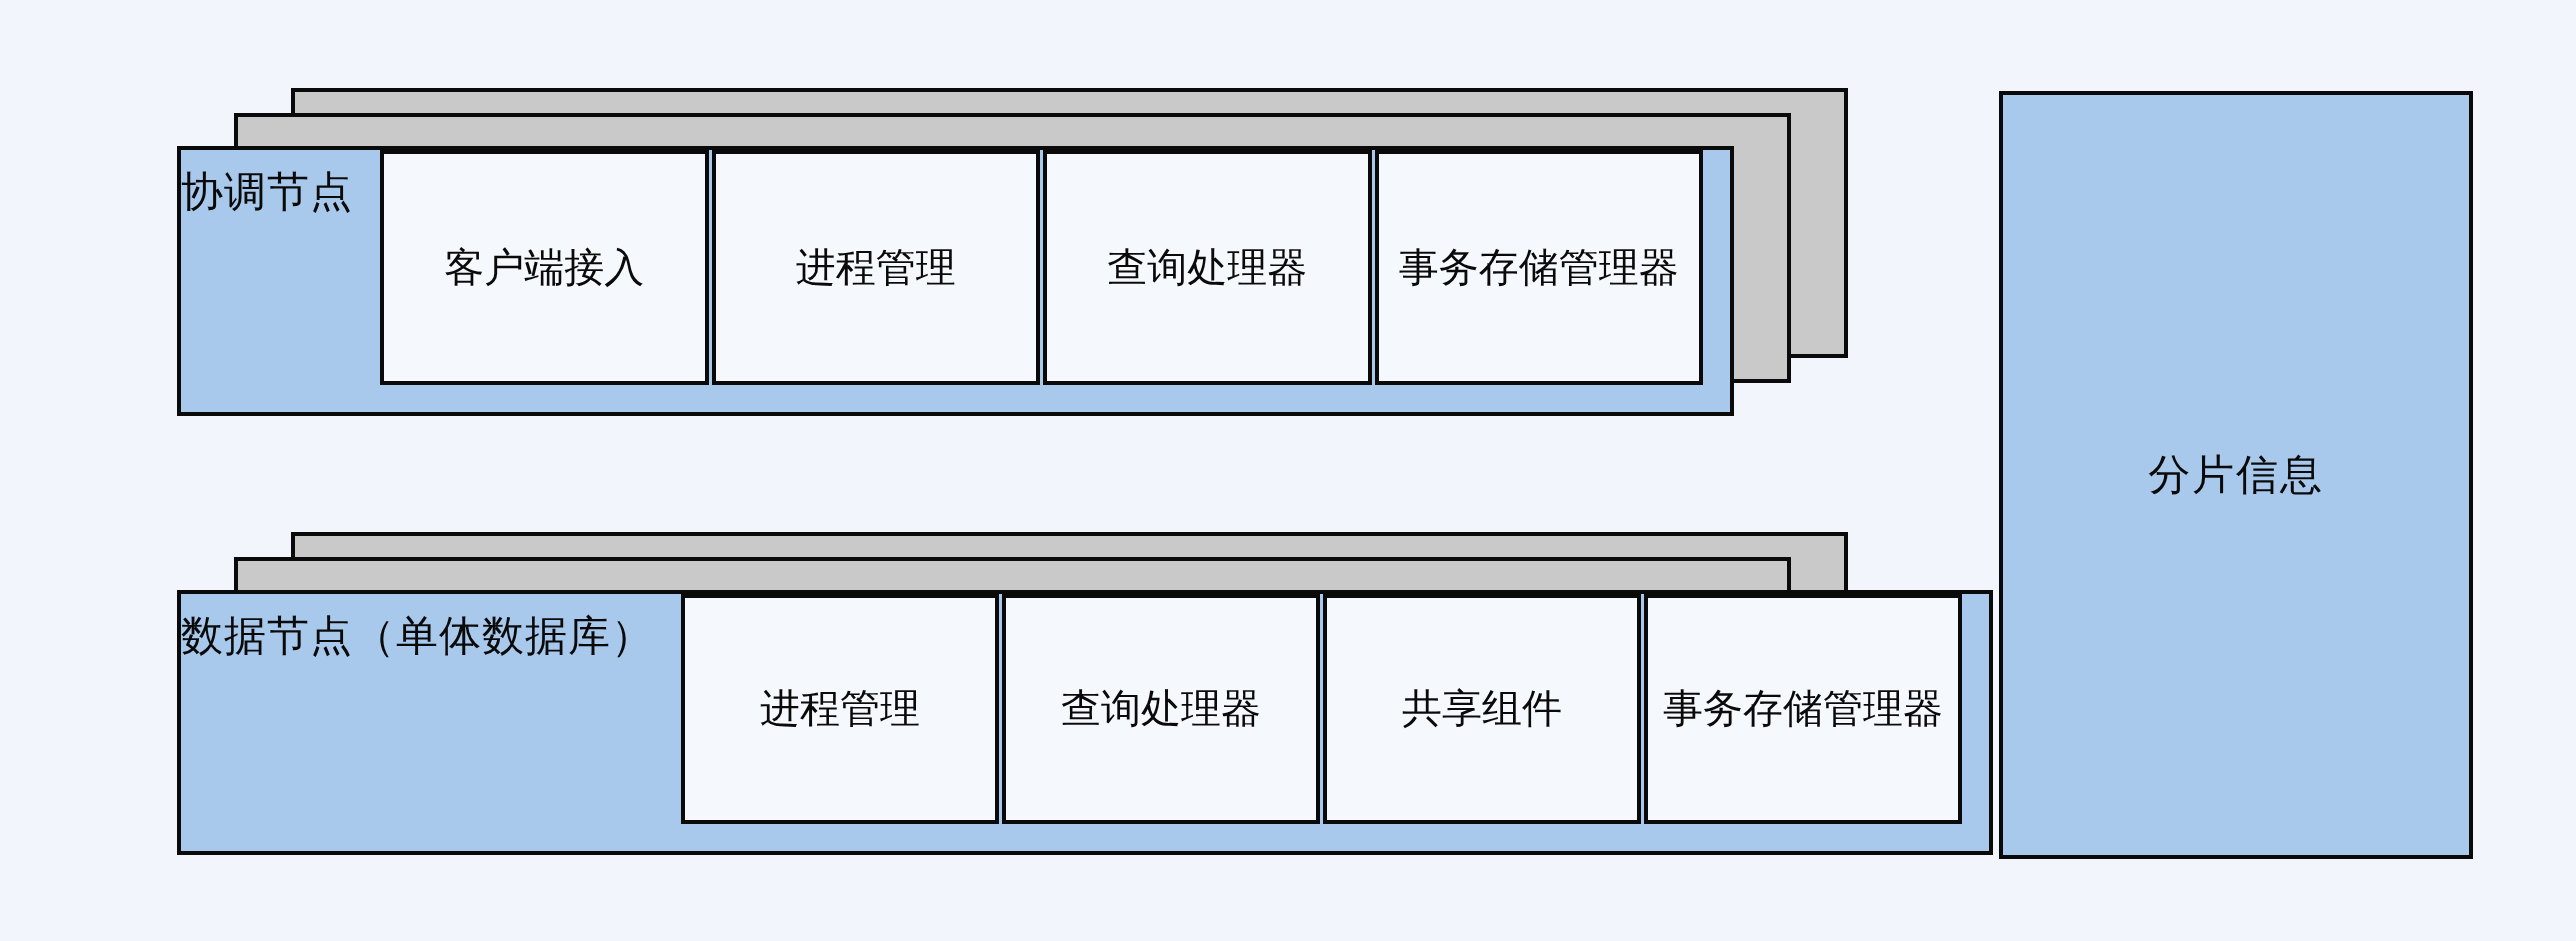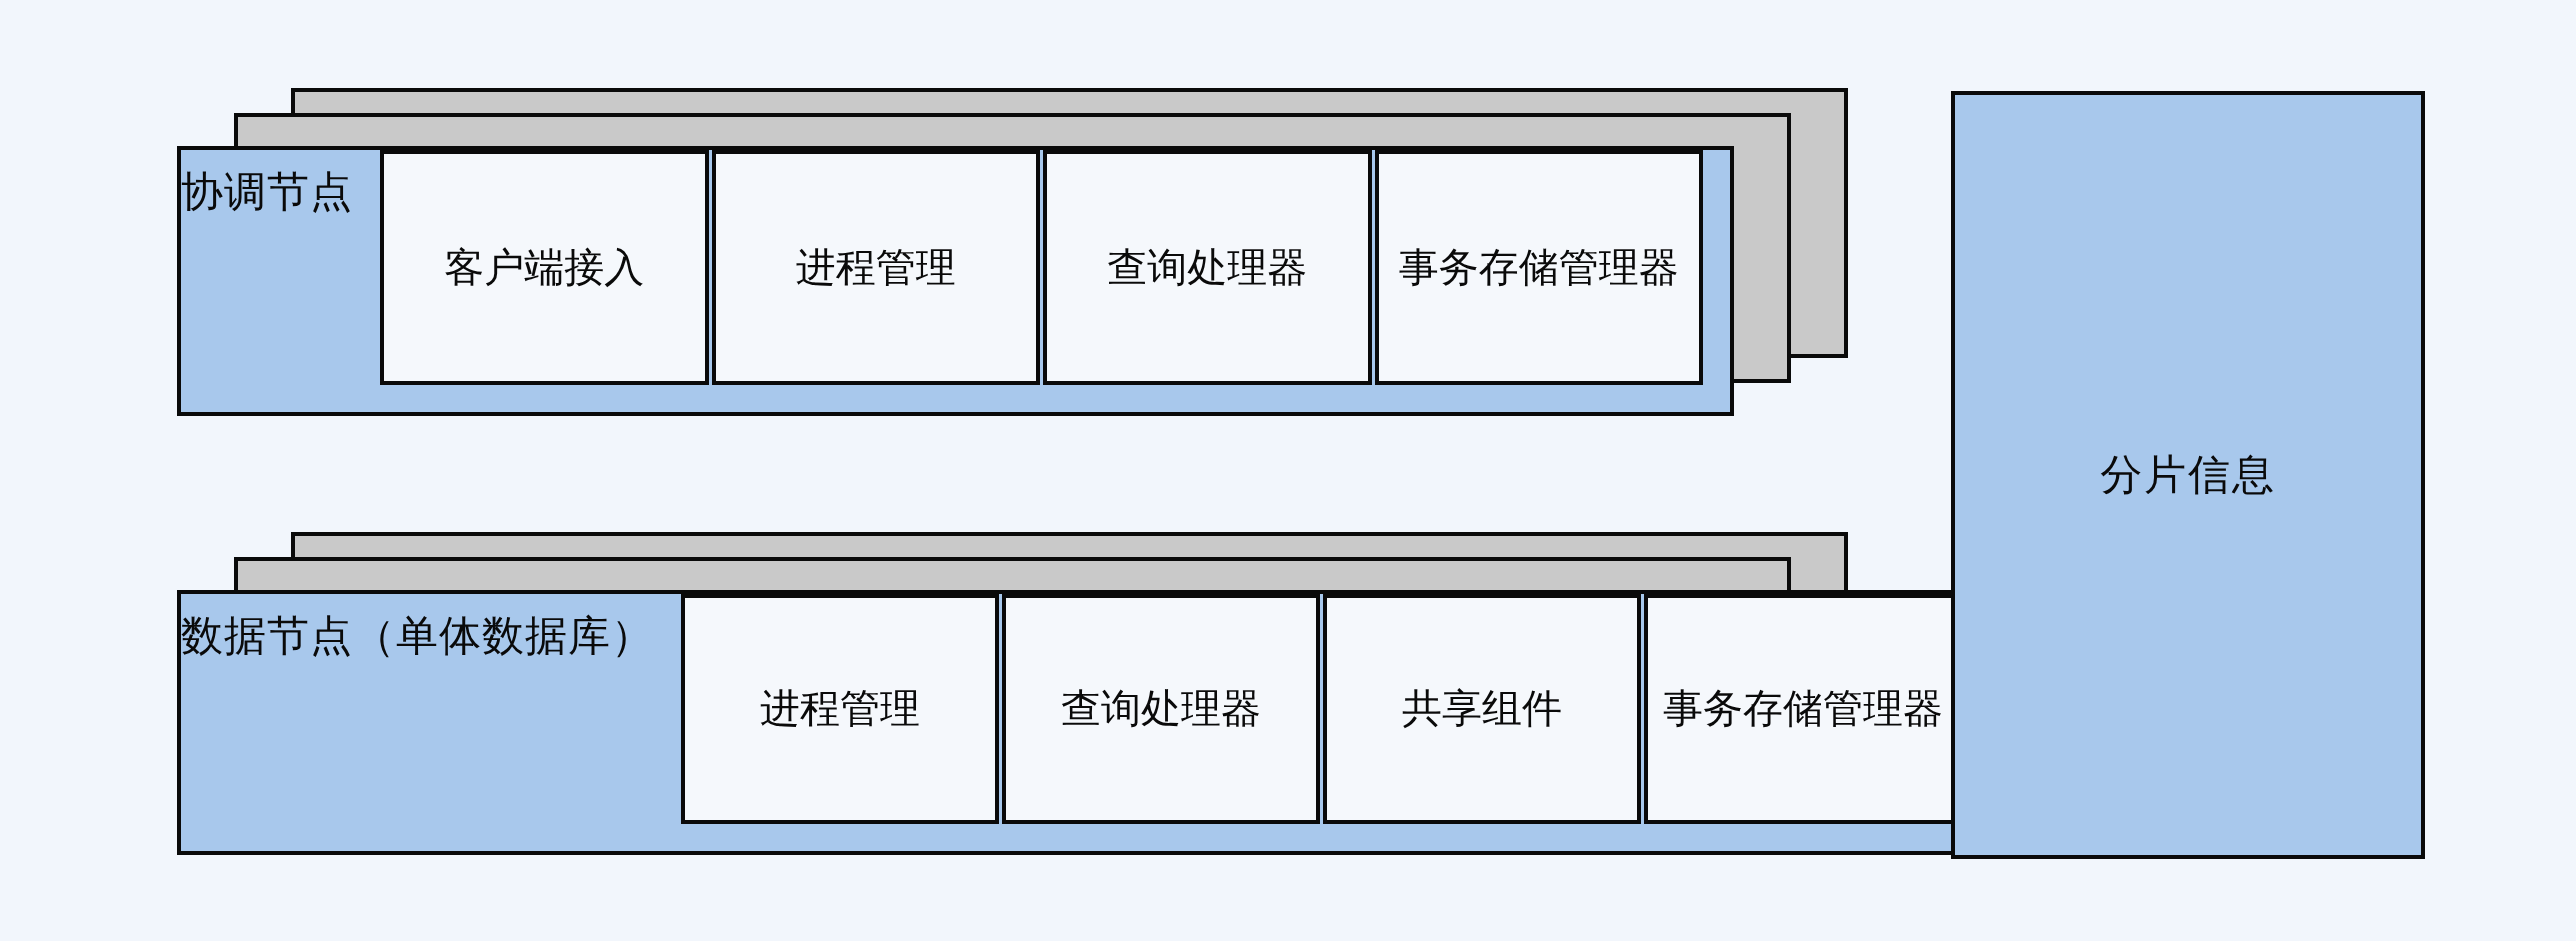--- a/index.html
+++ b/index.html
@@ -79,20 +79,21 @@
 
   
   .side-panel {
     position: absolute;
     background: #A8C8EC;
     border: 4.8px solid #0A0A0A;
     box-sizing: border-box;
     display: flex;
     align-items: center;
     justify-content: center;
+    margin-left: 48px;
   }
   .side-panel-label {
     font-size: 42px;
     color: #0A0A0A;
     letter-spacing: 1.9px;
     white-space: nowrap;
   }
 </style>
 </head>
 <body>

